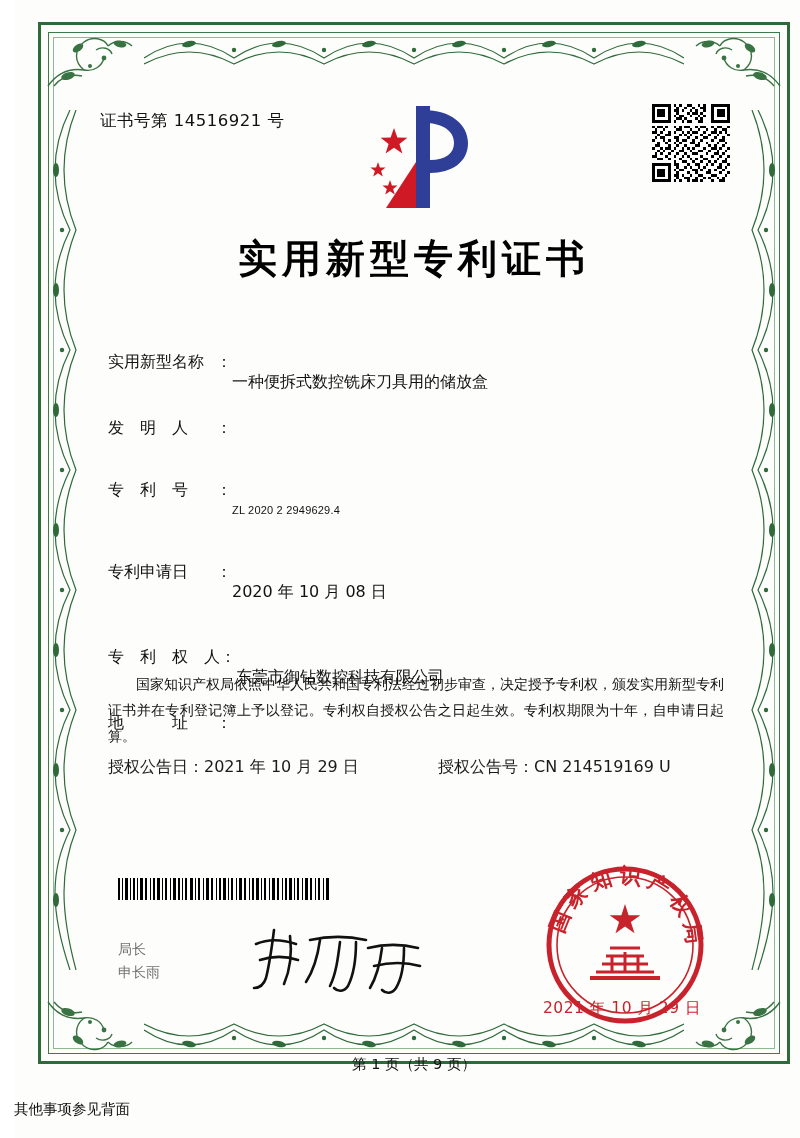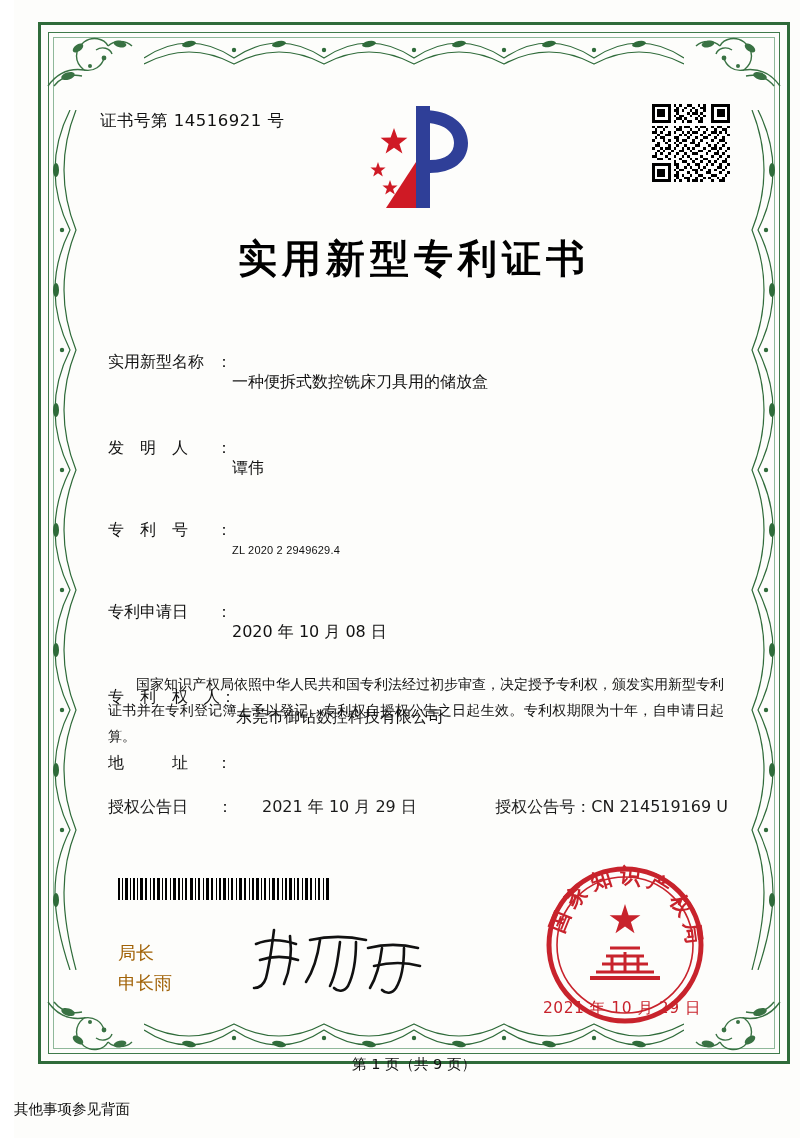--- a/index.html
+++ b/index.html
@@ -159,22 +159,22 @@
     font-size: 11px;
     letter-spacing: .2px;
   }
 
   .row-split {
     display: flex;
     align-items: flex-start;
     font-size: 16px;
     margin-bottom: 18px;
   }
-  .row-split .left { display:flex; flex: 0 0 330px; gap: 29px; }
-  .row-split .right { display:flex; flex: 1 1 auto; justify-content: flex-end; }
+  .row-split .left { display:flex; flex: 0 0 330px; }
+  .row-split .right { display:flex; flex: 1 1 auto; }
   .row-split .lbl2 { white-space: nowrap; }
 
   .para {
     position: absolute;
     left: 94px;
     width: 616px;
     font-size: 14px;
     line-height: 1.85;
     text-align: justify;
     color: #111;
@@ -186,23 +186,23 @@
   .barcode {
     position: absolute;
     left: 104px; top: 878px;
     width: 212px; height: 22px;
   }
   .barcode svg { display:block; width:100%; height:100%; }
 
   .signer {
     position: absolute;
     left: 104px; top: 938px;
-    font-size: 18px;
+    font-size: 14px;
     line-height: 1.65;
-    color: #a16207;
+    color: #737373;
   }
 
   .signature {
     position: absolute;
     left: 230px; top: 918px;
     width: 190px; height: 80px;
     color: #111;
   }
   .signature svg { display:block; width:100%; height:100%; }
 
@@ -662,21 +662,20 @@
 
   <div class="fields">
     <div class="field">
       <span class="lbl">实用新型名称</span>
       <span class="colon">：</span>
       <span class="val">一种便拆式数控铣床刀具用的储放盒</span>
     </div>
     <div class="field">
       <span class="lbl">发　明　人</span>
       <span class="colon">：</span>
-      <span class="val">谭伟</span>
     </div>
     <div class="field">
       <span class="lbl">专　利　号</span>
       <span class="colon">：</span>
       <span class="val mono">ZL 2020 2 2949629.4</span>
     </div>
     <div class="field">
       <span class="lbl">专利申请日</span>
       <span class="colon">：</span>
       <span class="val">2020 年 10 月 08 日</span>

